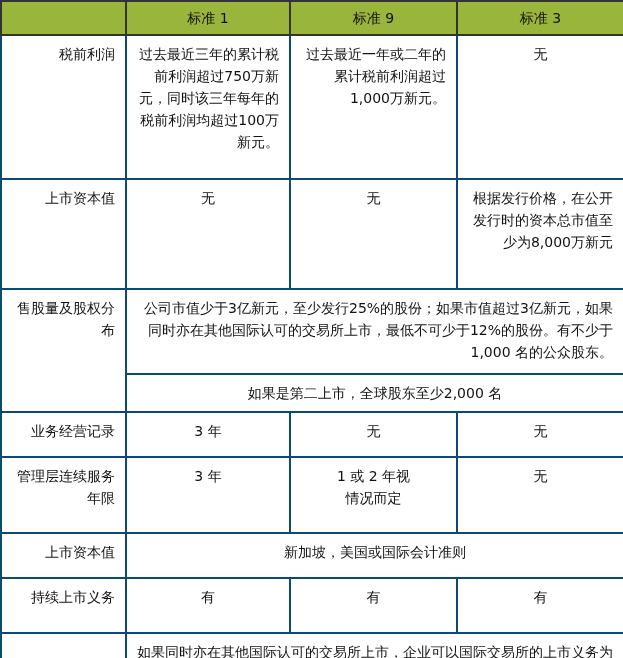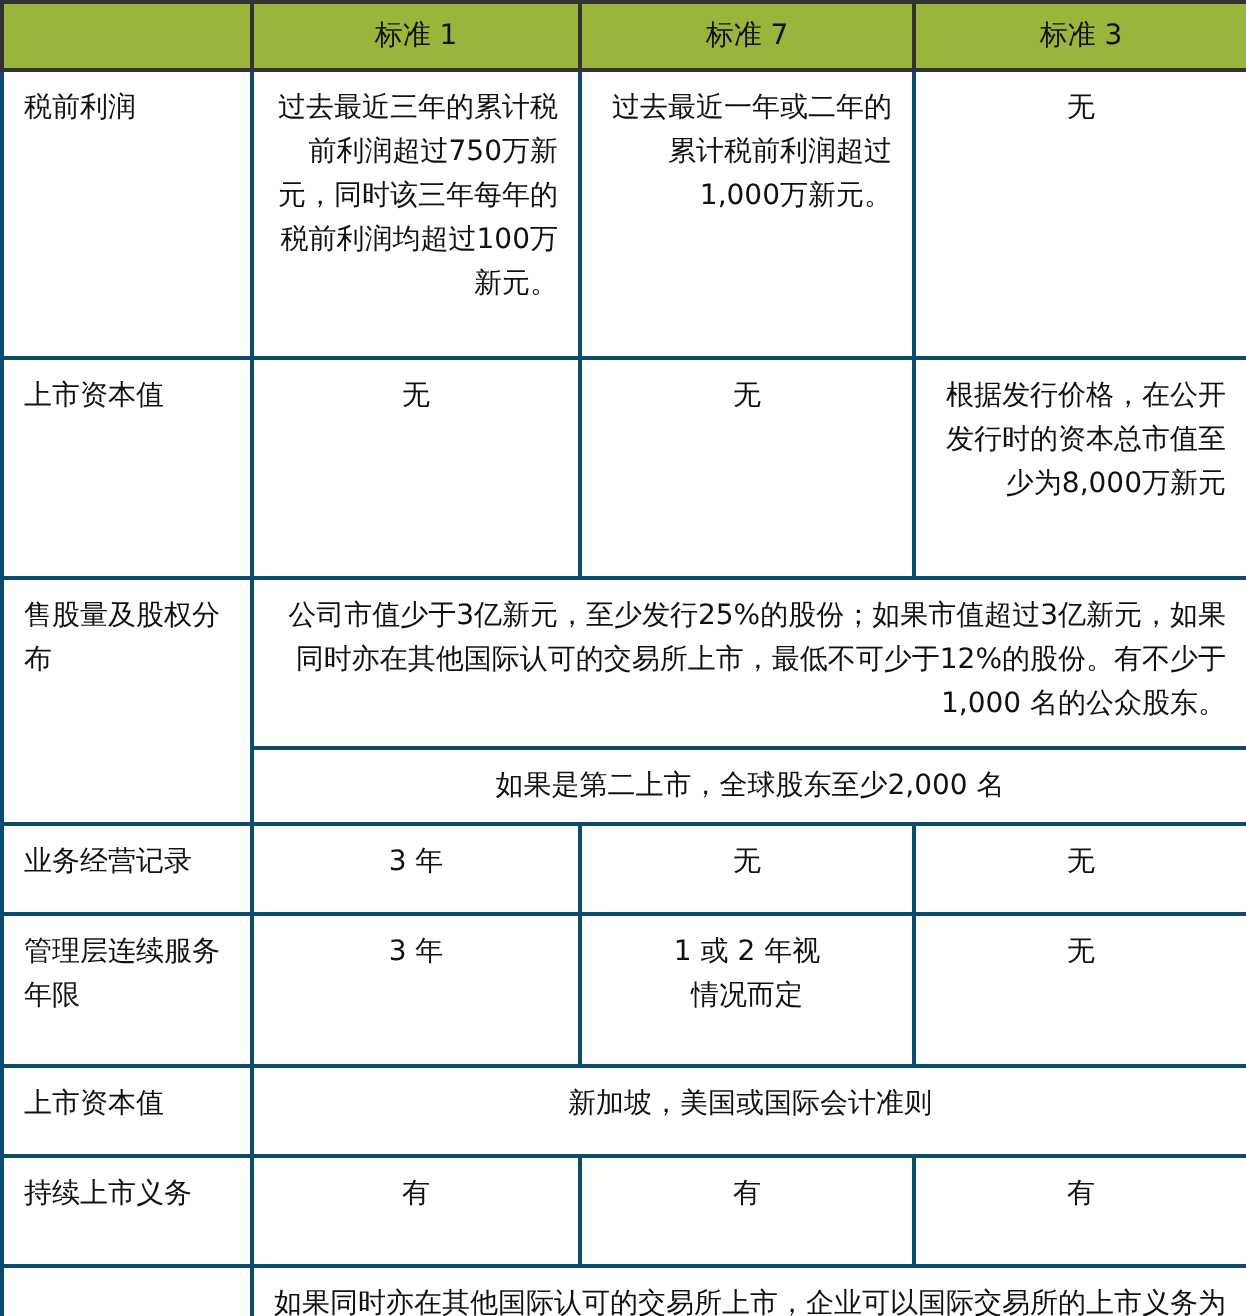--- a/index.html
+++ b/index.html
@@ -1,40 +1,40 @@
 <!DOCTYPE html>
 <html><head>
 <meta charset="utf-8">
 <style>
   html, body { margin:0; padding:0; background:#ffffff; }
   body { width:623px; height:658px; overflow:hidden; font-family:"DejaVu Sans", sans-serif; color:#111; }
   table.grid { border-collapse:collapse; width:623px; table-layout:fixed; font-size:14px; line-height:22px; }
   table.grid td, table.grid th { border:2px solid #0c4a6e; vertical-align:top; padding:7px 10px; }
   table.grid th { background:#9ab53b; font-weight:normal; text-align:center; padding:5px 10px; height:20px; border-color:#333; }
-  td.rowhead { text-align:left; padding-left:10px;margin-top:12px; }
+  td.rowhead { text-align:right; padding-left:10px;margin-top:12px; }
   td.center { text-align:center; }
   td.left { text-align:right; }
   td.justify { text-align:right; padding-left:14px; padding-right:12px; }
   .vline { border-left:1.5px solid #111 !important; }
 </style>
 </head>
 <body>
 
 <table class="grid">
   <colgroup>
     <col style="width:125px">
     <col style="width:164px">
     <col style="width:167px">
     <col style="width:167px">
   </colgroup>
   <thead>
     <tr>
       <th></th>
       <th class="vline">标准 1</th>
-      <th class="vline">标准 7</th>
+      <th class="vline">标准 9</th>
       <th class="vline">标准 3</th>
     </tr>
   </thead>
   <tbody>
     <tr style="height:144px">
       <td class="rowhead">税前利润</td>
       <td class="justify vline">过去最近三年的累计税前利润超过750万新元，同时该三年每年的税前利润均超过100万新元。</td>
       <td class="justify vline">过去最近一年或二年的累计税前利润超过1,000万新元。</td>
       <td class="center vline">无</td>
     </tr>

